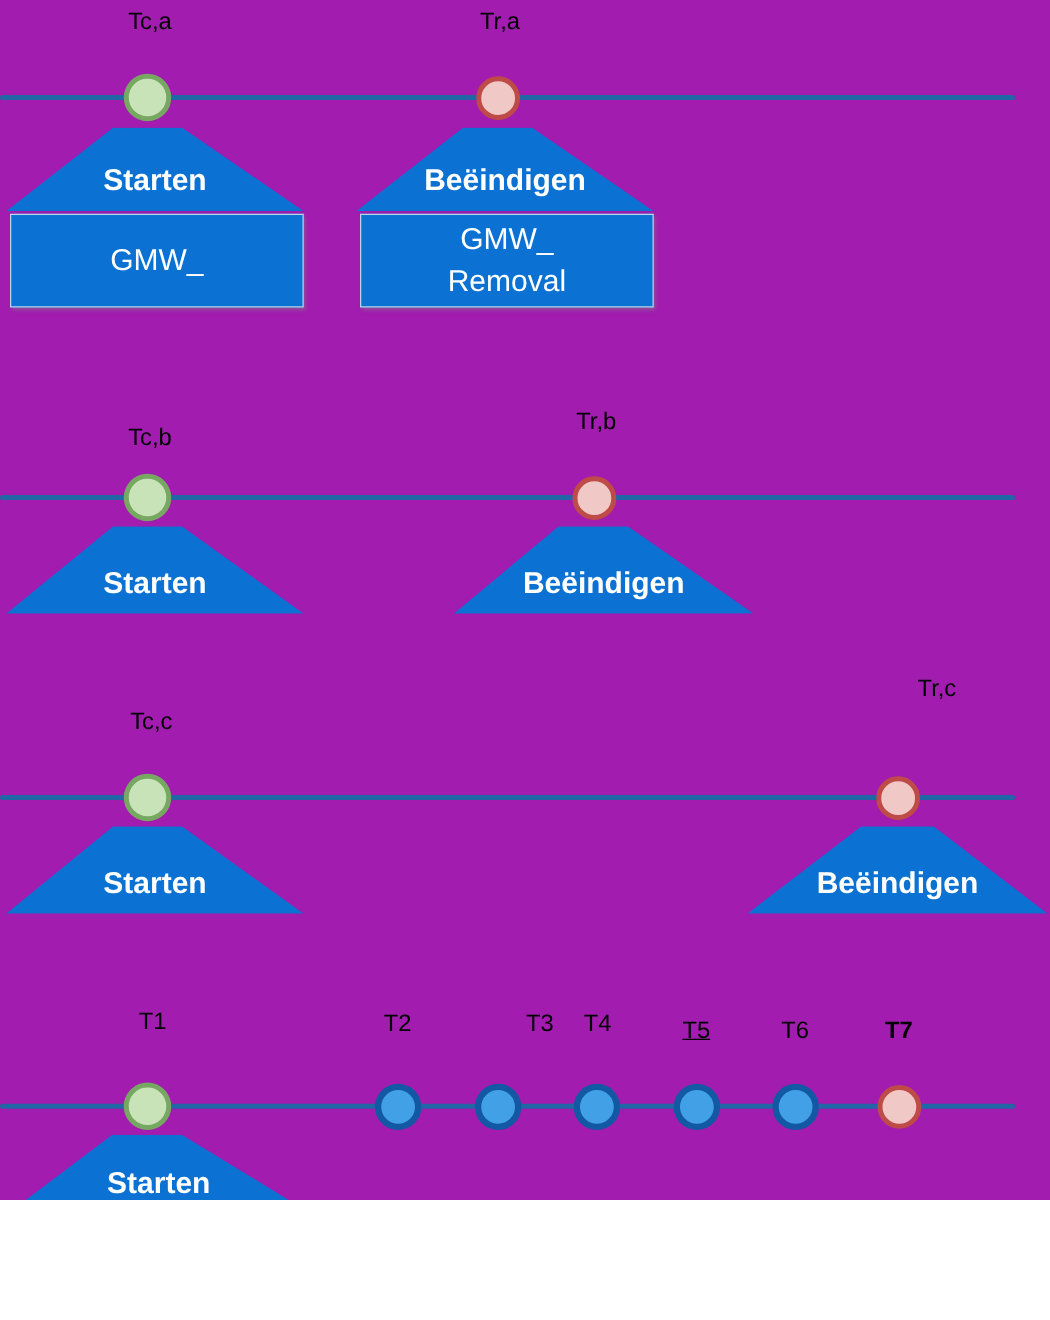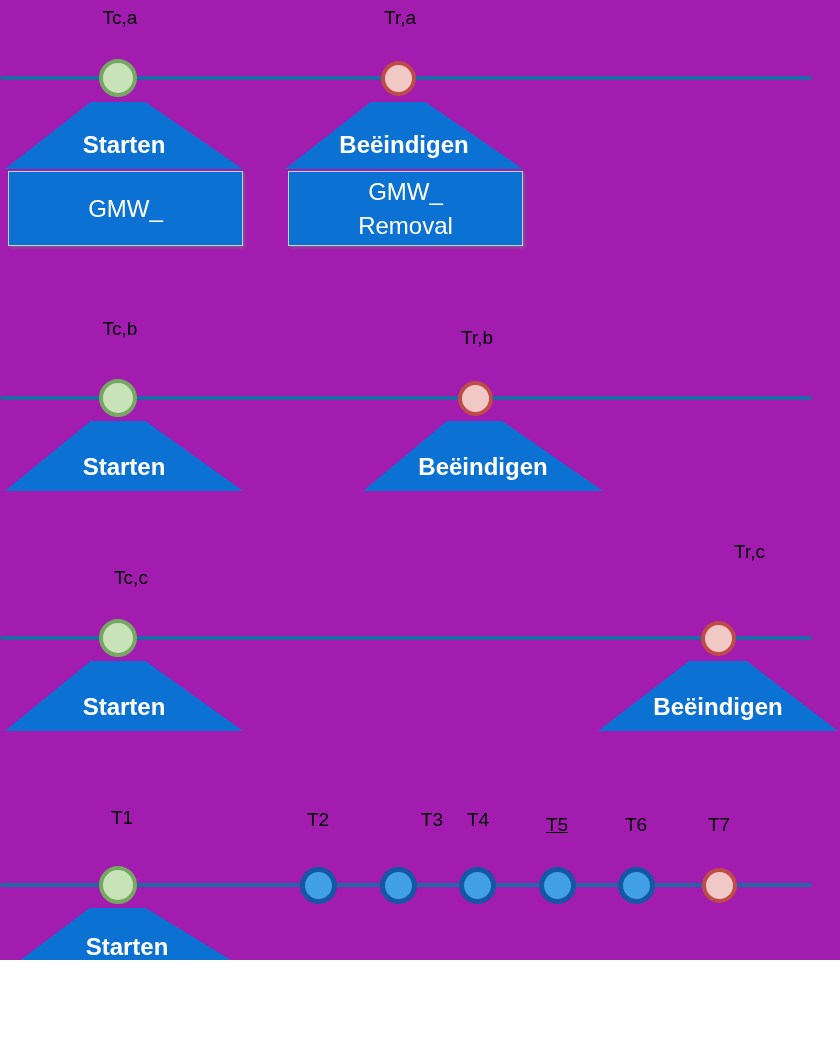--- a/index.html
+++ b/index.html
@@ -53,55 +53,55 @@
 
   <div class="callout" style="left:285px; top:102px; width:238px; height:67px; clip-path:polygon(36% 0, 59% 0, 100% 100%, 0 100%);">
     <span>Beëindigen</span>
   </div>
   <div class="bluebox" style="left:288px; top:171px; width:235px; height:75px;">
     <span>GMW_</span>
     <span>Removal</span>
   </div>
 
   <div class="tl-line" style="top:396px;"></div>
-  <div class="tick" style="left:75px; top:318px;">Tc,b</div>
+  <div class="tick" style="left:75px; top:340px;">Tc,b</div>
   <div class="tick" style="left:432px; top:327px;">Tr,b</div>
 
   <div class="dot start" style="left:99px; top:379px;"></div>
   <div class="dot end" style="left:458px; top:381px;"></div>
 
   <div class="callout" style="left:5px; top:421px; width:238px; height:70px; clip-path:polygon(36% 0, 59% 0, 100% 100%, 0 100%);">
     <span>Starten</span>
   </div>
   <div class="callout" style="left:363px; top:421px; width:240px; height:70px; clip-path:polygon(35% 0, 58% 0, 100% 100%, 0 100%);">
     <span>Beëindigen</span>
   </div>
 
   <div class="tl-line" style="top:636px;"></div>
-  <div class="tick" style="left:86px; top:567px;">Tc,c</div>
+  <div class="tick" style="left:76px; top:567px;">Tc,c</div>
   <div class="tick" style="left:675px; top:541px;text-align:right;">Tr,c</div>
 
   <div class="dot start" style="left:99px; top:619px;"></div>
   <div class="dot end" style="left:701px; top:621px;"></div>
 
   <div class="callout" style="left:5px; top:661px; width:238px; height:70px; clip-path:polygon(36% 0, 59% 0, 100% 100%, 0 100%);">
     <span>Starten</span>
   </div>
   <div class="callout" style="left:598px; top:661px; width:240px; height:70px; clip-path:polygon(38% 0, 62% 0, 100% 100%, 0 100%);">
     <span>Beëindigen</span>
   </div>
 
   <div class="tl-line" style="top:883px;"></div>
   <div class="tick" style="left:77px; top:807px;">T1</div>
   <div class="tick" style="left:273px; top:809px;">T2</div>
   <div class="tick" style="left:353px; top:809px;text-align:right;">T3</div>
   <div class="tick" style="left:433px; top:809px;">T4</div>
   <div class="tick" style="left:512px; top:814px;text-decoration:underline;">T5</div>
   <div class="tick" style="left:591px; top:814px;">T6</div>
-  <div class="tick" style="left:674px; top:814px;">T7</div>
+  <div class="tick" style="left:674px; top:814px;font-weight:bold;">T7</div>
 
   <div class="dot start" style="left:99px; top:866px;"></div>
   <div class="dot mid" style="left:300px; top:867px;"></div>
   <div class="dot mid" style="left:380px; top:867px;"></div>
   <div class="dot mid" style="left:459px; top:867px;"></div>
   <div class="dot mid" style="left:539px; top:867px;"></div>
   <div class="dot mid" style="left:618px; top:867px;"></div>
   <div class="dot end" style="left:702px; top:868px;"></div>
 
   <div class="callout" style="left:10px; top:908px; width:234px; height:60px; padding-bottom:7px; clip-path:polygon(34% 0, 58% 0, 100% 100%, 0 100%);">

